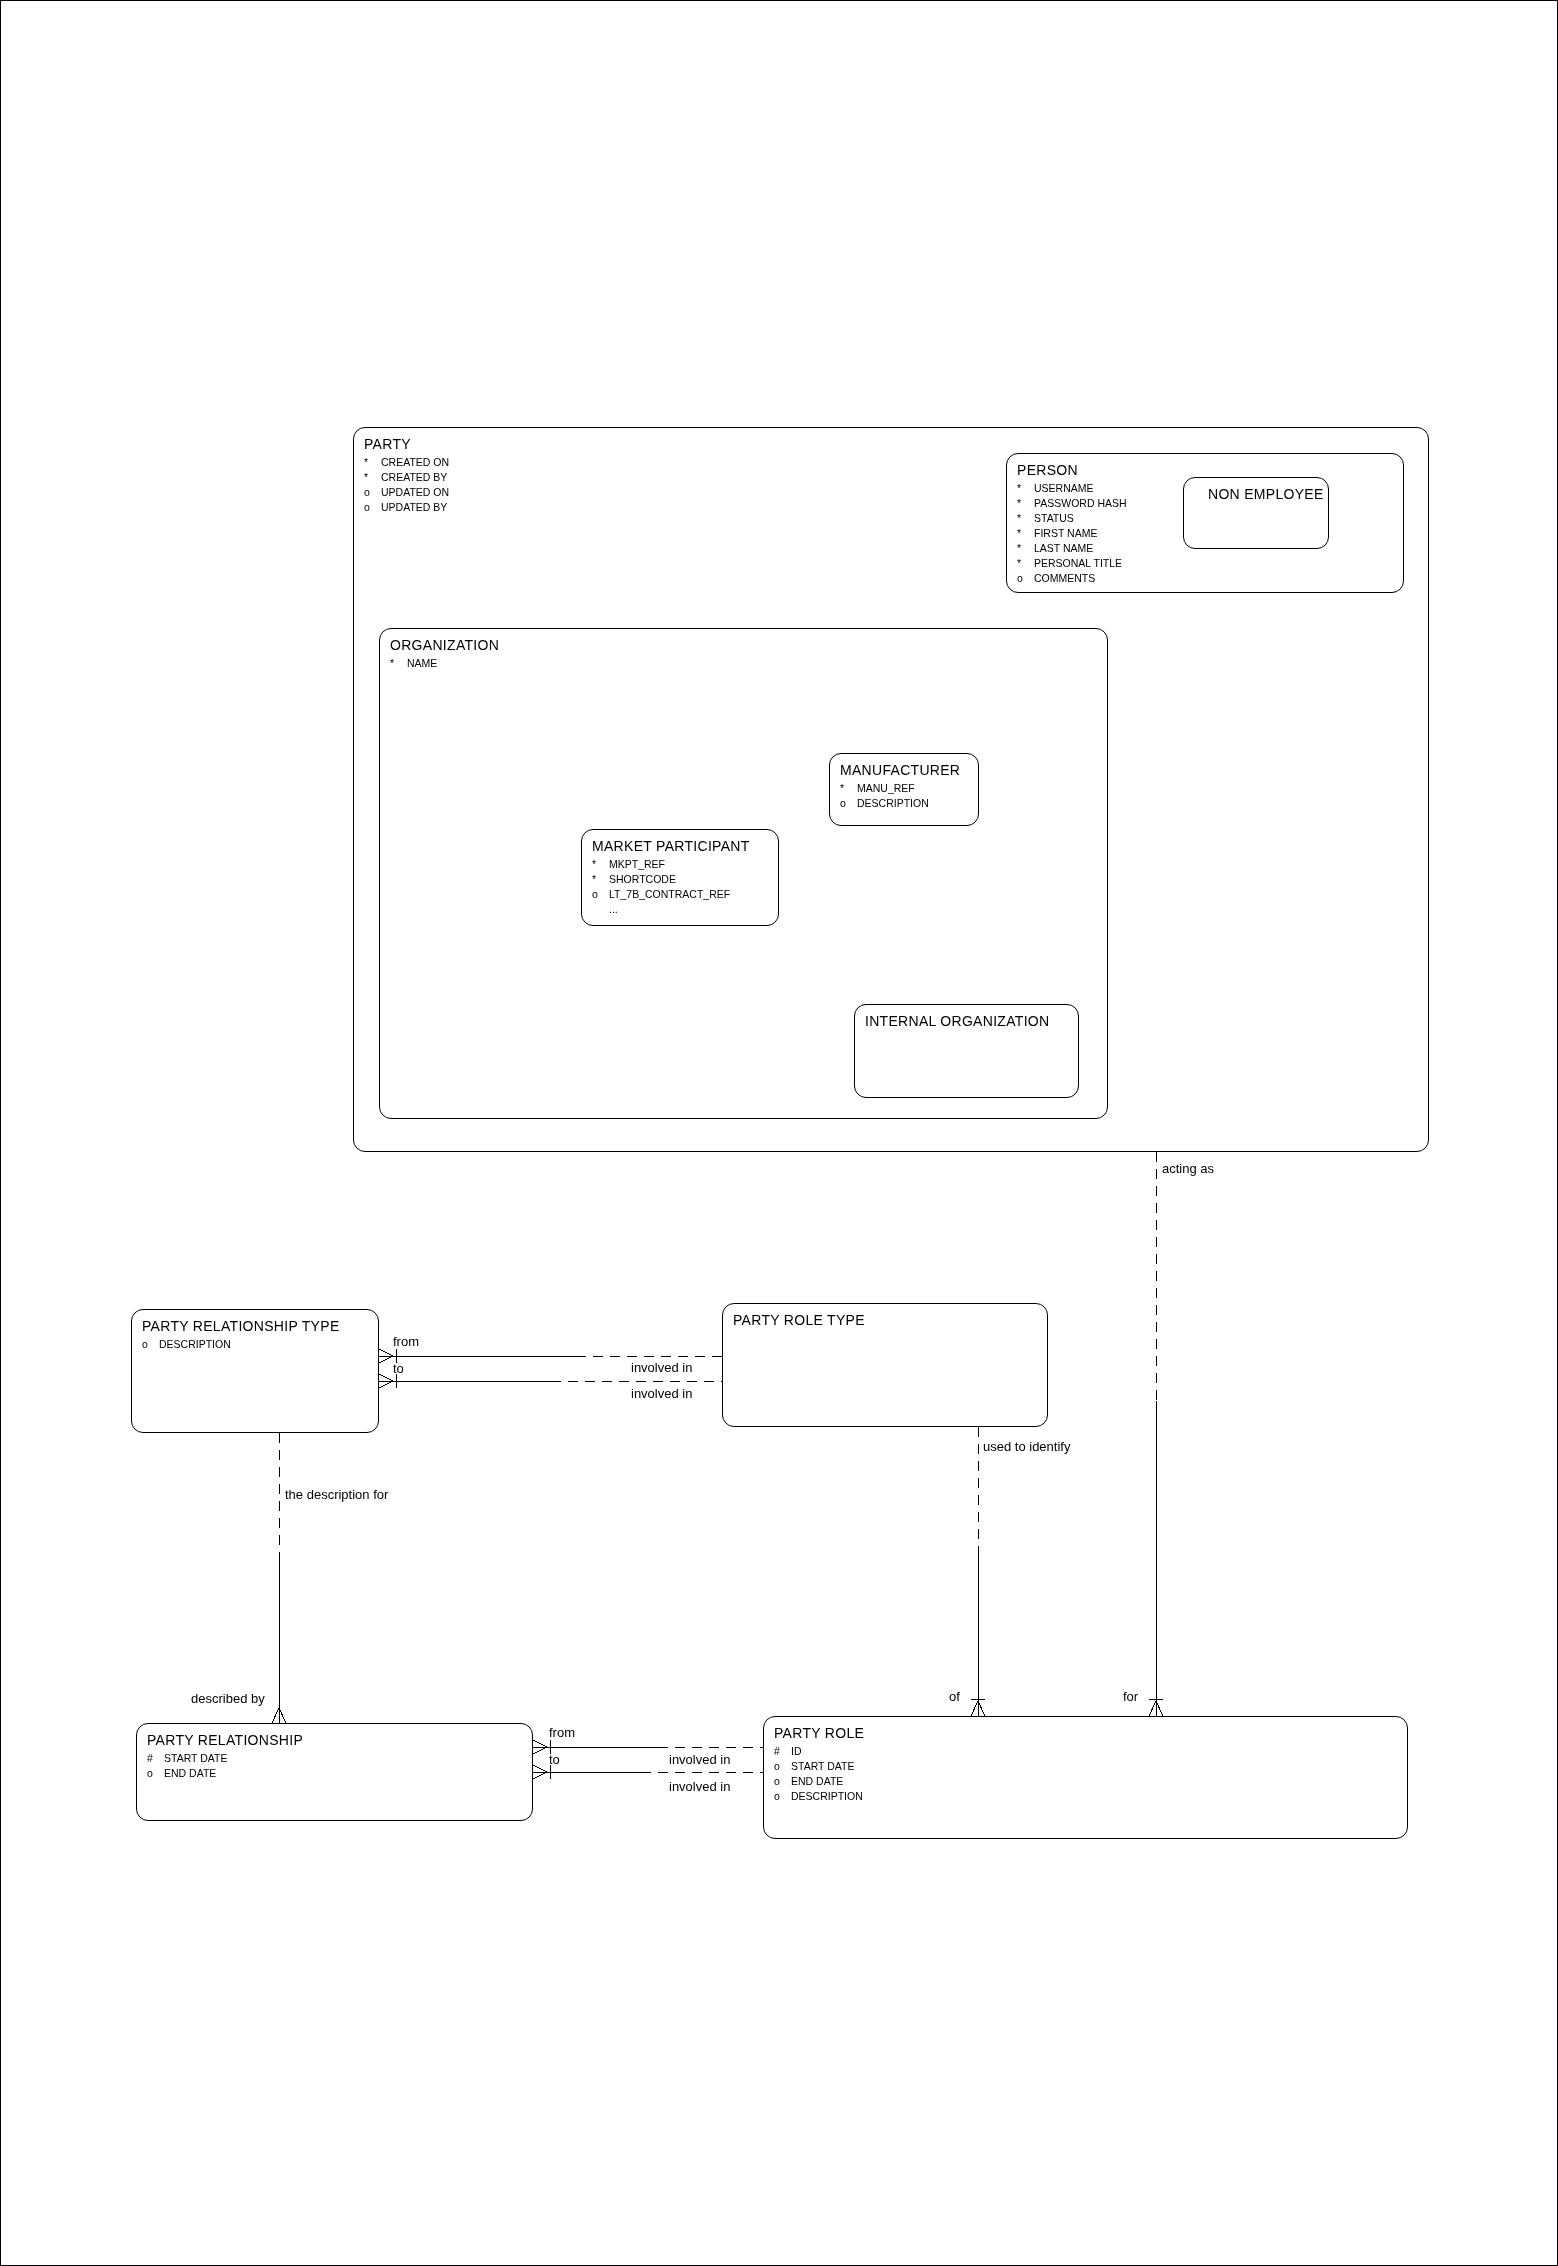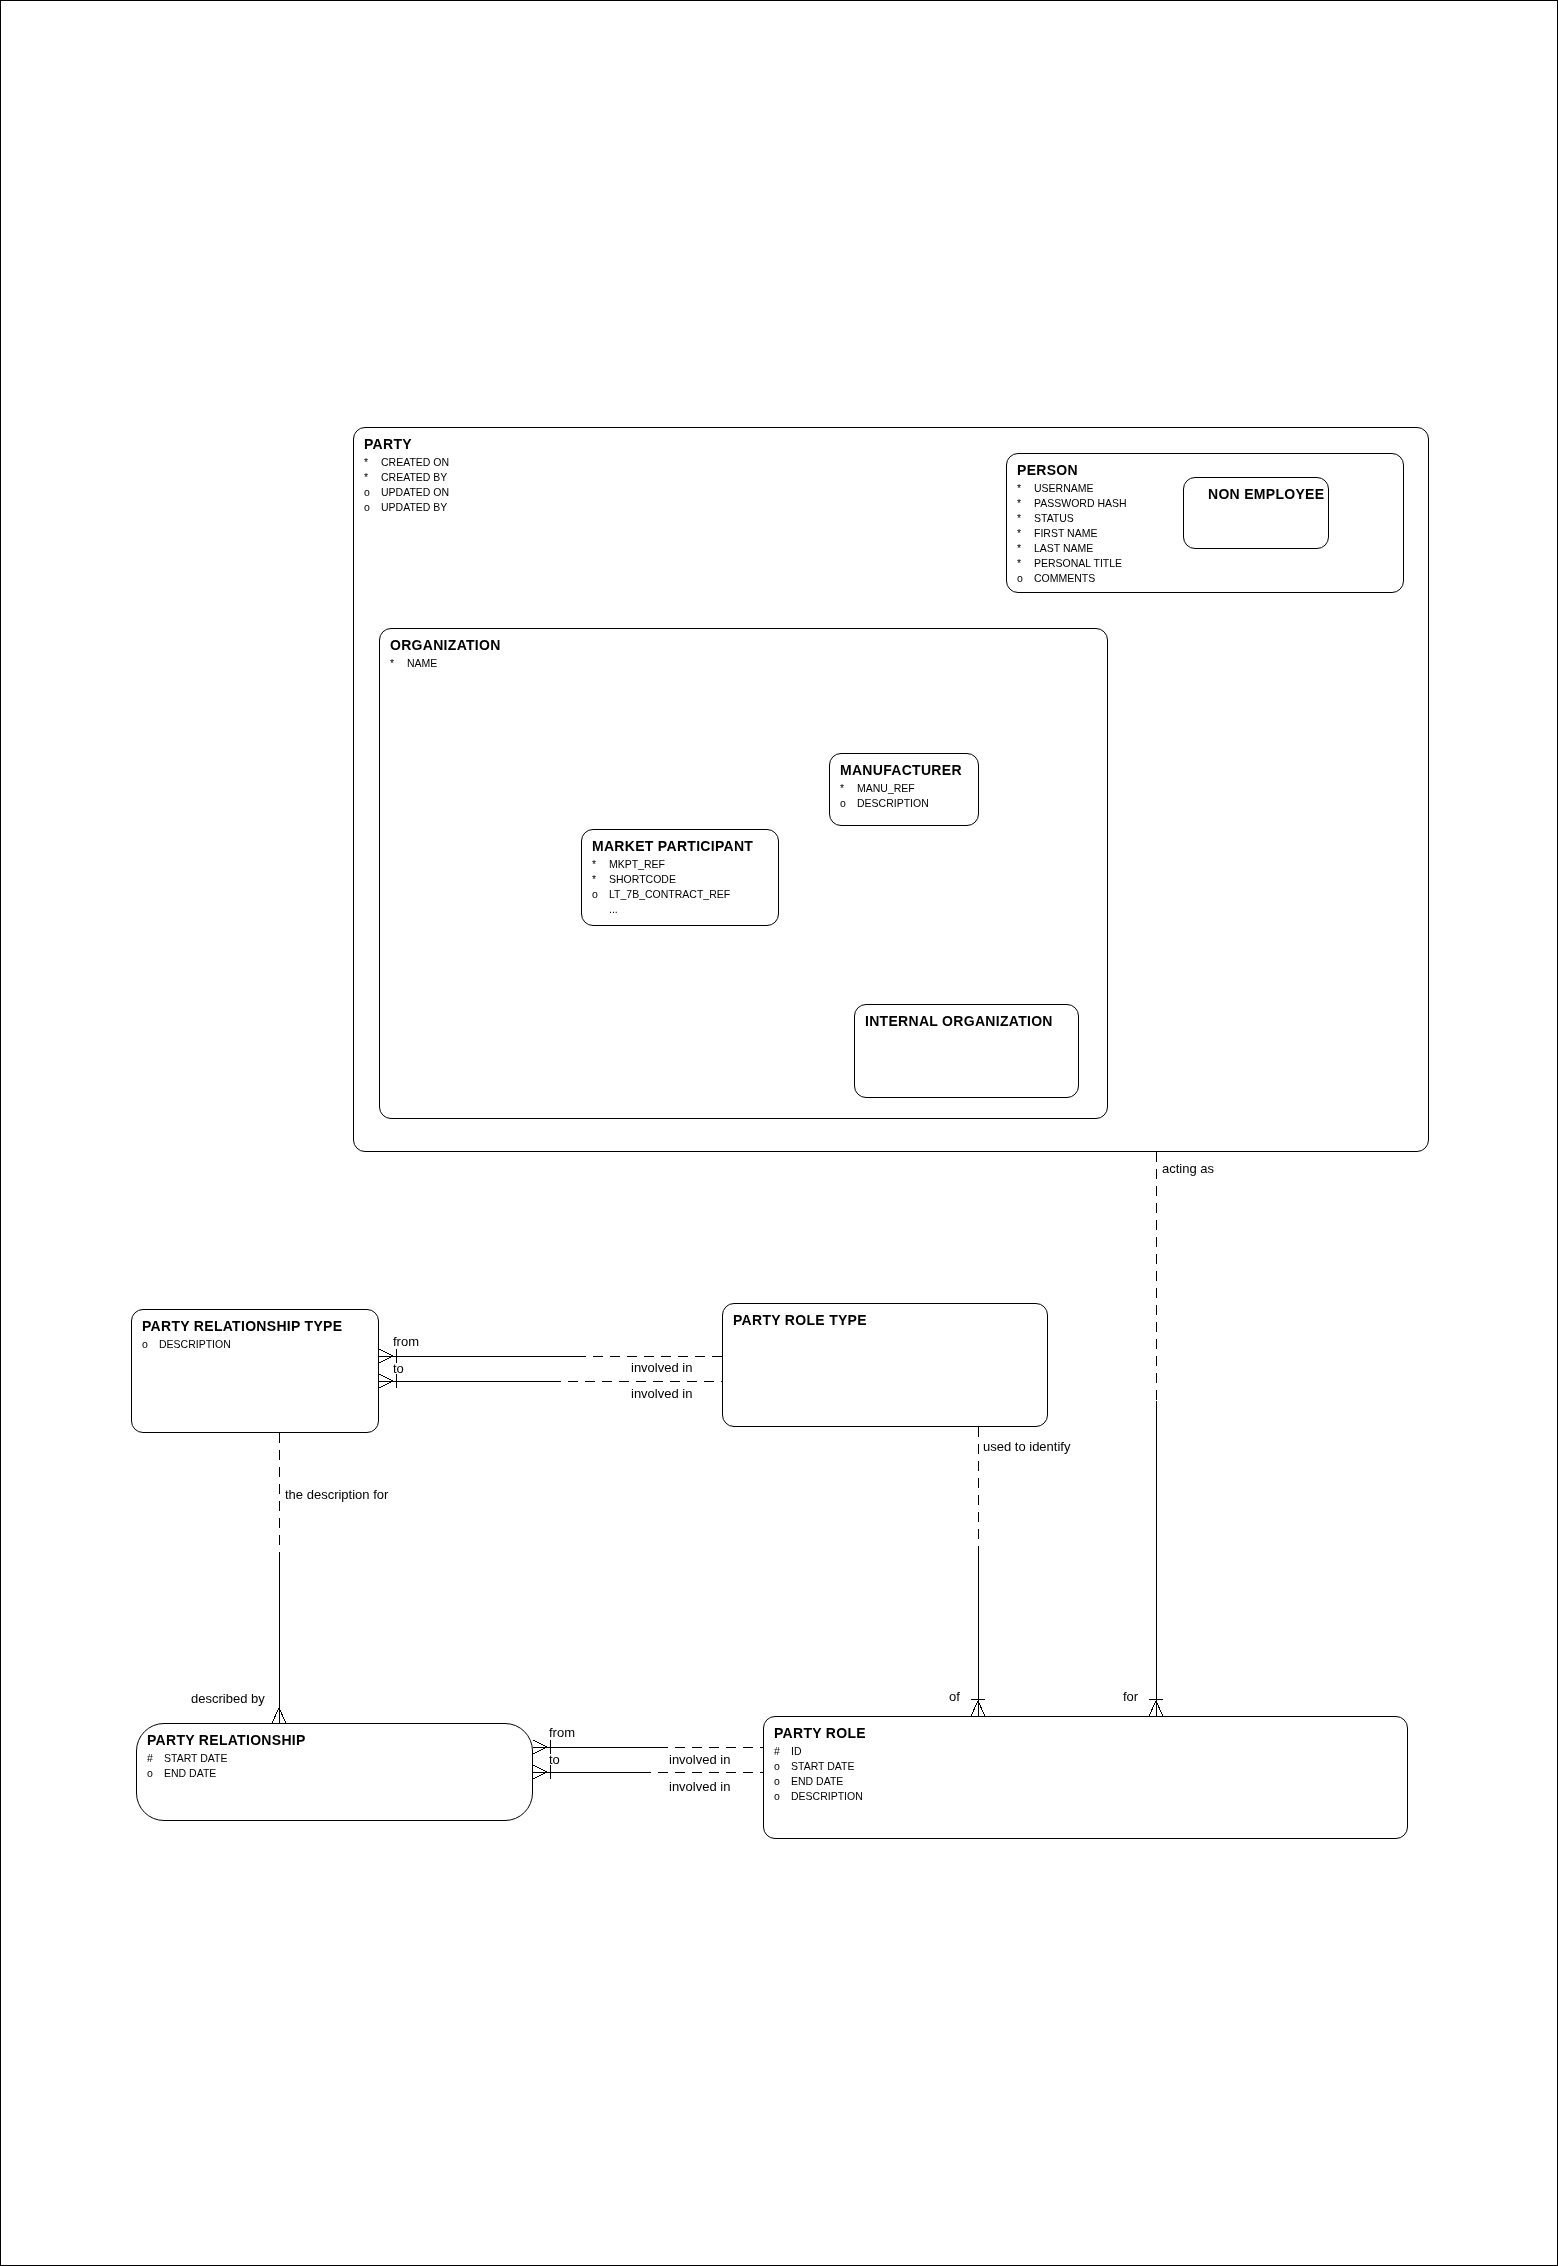--- a/index.html
+++ b/index.html
@@ -17,21 +17,20 @@
     position:absolute;
     border:1px solid #000;
     border-radius:12px;
     background:transparent;
     padding:8px 10px 0 10px;
   }
   .entity-title {
     font-size:14px;
     letter-spacing:0.3px;
     white-space:nowrap;
-    font-weight:bold;
   }
   .attrs { margin-top:3px; font-size:10.5px; line-height:15px; }
   .attr-row { display:flex; white-space:nowrap; }
   .attr-prefix { width:17px; flex:none; }
   .seg { position:absolute; }
   .seg.h { height:1px; }
   .seg.v { width:1px; }
   .seg.h.solid { background:#000; }
   .seg.v.solid { background:#000; }
   .seg.h.dashed { background-image:repeating-linear-gradient(to right, #000 0 10px, transparent 10px 17px); }
@@ -155,21 +154,21 @@
       <div class="attrs">
         <div class="attr-row">
           <span class="attr-prefix">o</span>
           <span class="attr-name">DESCRIPTION</span>
         </div>
       </div>
     </div>
     <div class="entity" style="left: 721px; top: 1302px; width: 326px; height: 124px;">
       <div class="entity-title">PARTY ROLE TYPE</div>
     </div>
-    <div class="entity" style="left: 135px; top: 1722px; width: 397px; height: 98px; border-radius: 28px;">
+    <div class="entity" style="left: 135px; top: 1722px; width: 397px; height: 98px;">
       <div class="entity-title">PARTY RELATIONSHIP</div>
       <div class="attrs">
         <div class="attr-row">
           <span class="attr-prefix">#</span>
           <span class="attr-name">START DATE</span>
         </div>
         <div class="attr-row">
           <span class="attr-prefix">o</span>
           <span class="attr-name">END DATE</span>
         </div>

